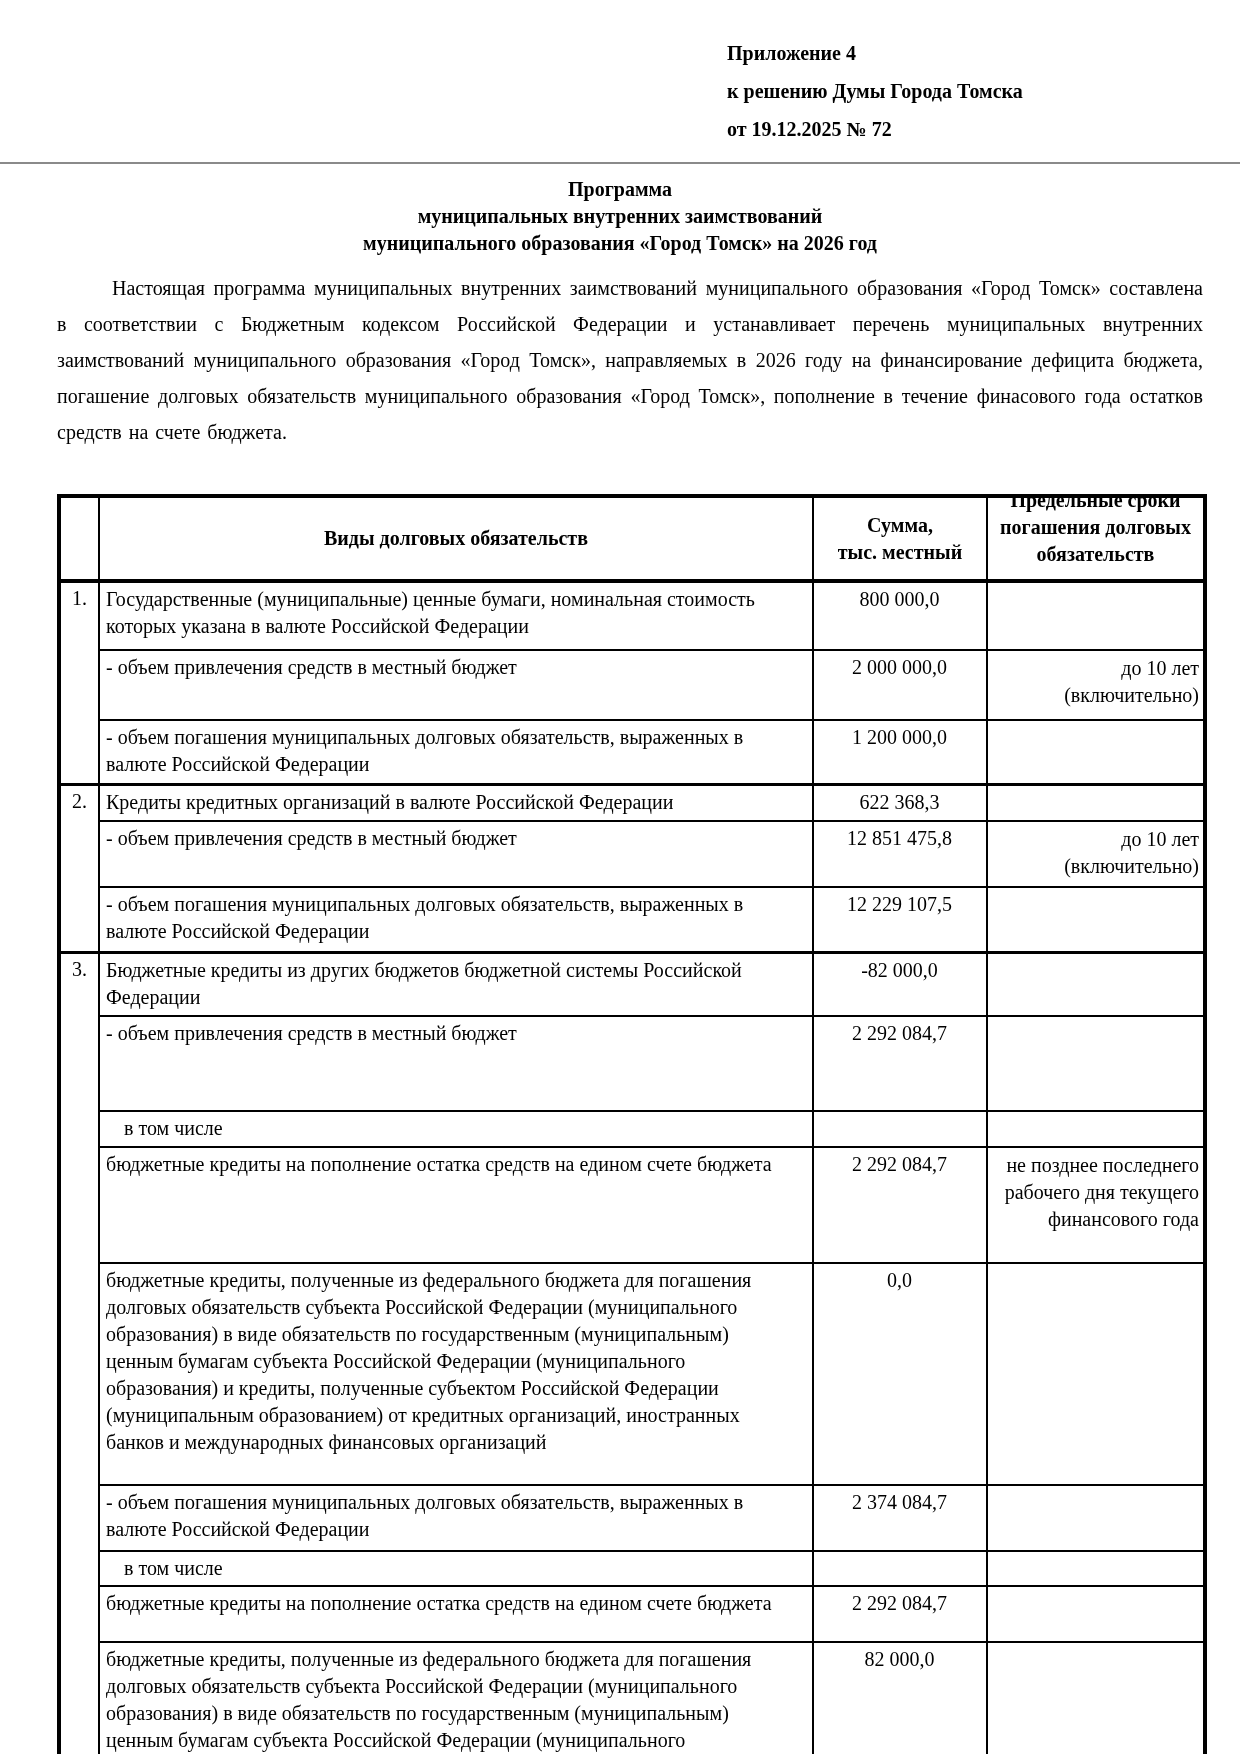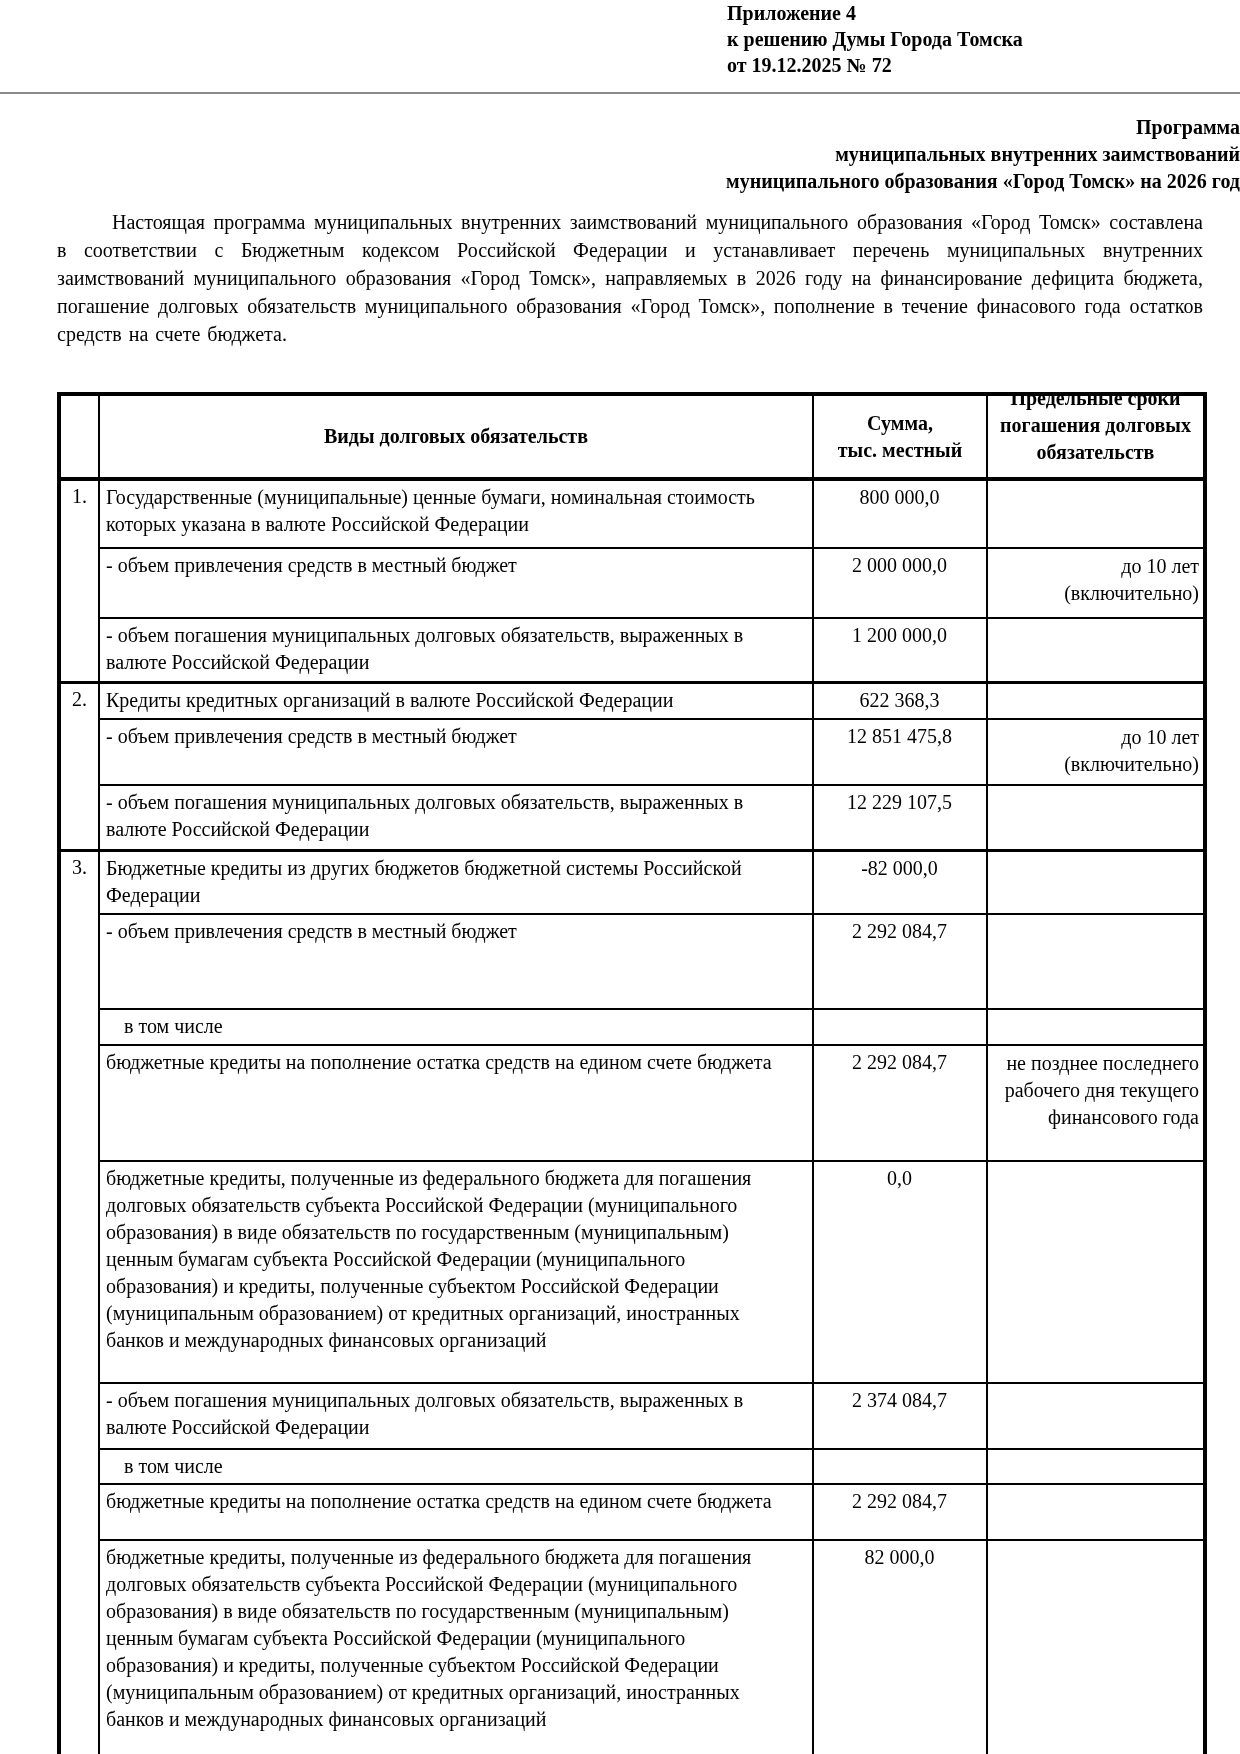--- a/index.html
+++ b/index.html
@@ -3,44 +3,45 @@
 <meta charset="utf-8">
 <style>
   html,body{margin:0;padding:0;background:#fff;}
   body{
     width:1240px;height:1754px;
     font-family:"Liberation Serif","DejaVu Serif",serif;
     color:#000;font-size:20px;
     position:relative;
   }
   .appendix{
+    padding-top:34px;
     margin-left:727px;
     font-weight:bold;
-    line-height:26px;
+    line-height:38px;
     white-space:pre-line;
   }
   .rule{
     border:none;
     border-top:2px solid #8a8a8a;
     margin:14px 0 0 0;
     width:1240px;
   }
   .doc-title{
-    margin-top:20px;
-    text-align:right;
+    margin-top:12px;
+    text-align:center;
     font-weight:bold;
     line-height:27px;
     white-space:pre-line;
   }
   .intro{
     margin:13px 37px 8px 57px;
     width:1146px;
     text-align:justify;
     text-indent:55px;
-    line-height:28px;
+    line-height:36px;
     word-spacing:2px;
   }
   table.borrow{
     margin:44px 0 0 57px;
     width:1146px;
     table-layout:fixed;
     border-collapse:collapse;
     border:4px solid #000;
     font-size:20px;
     line-height:27px;

